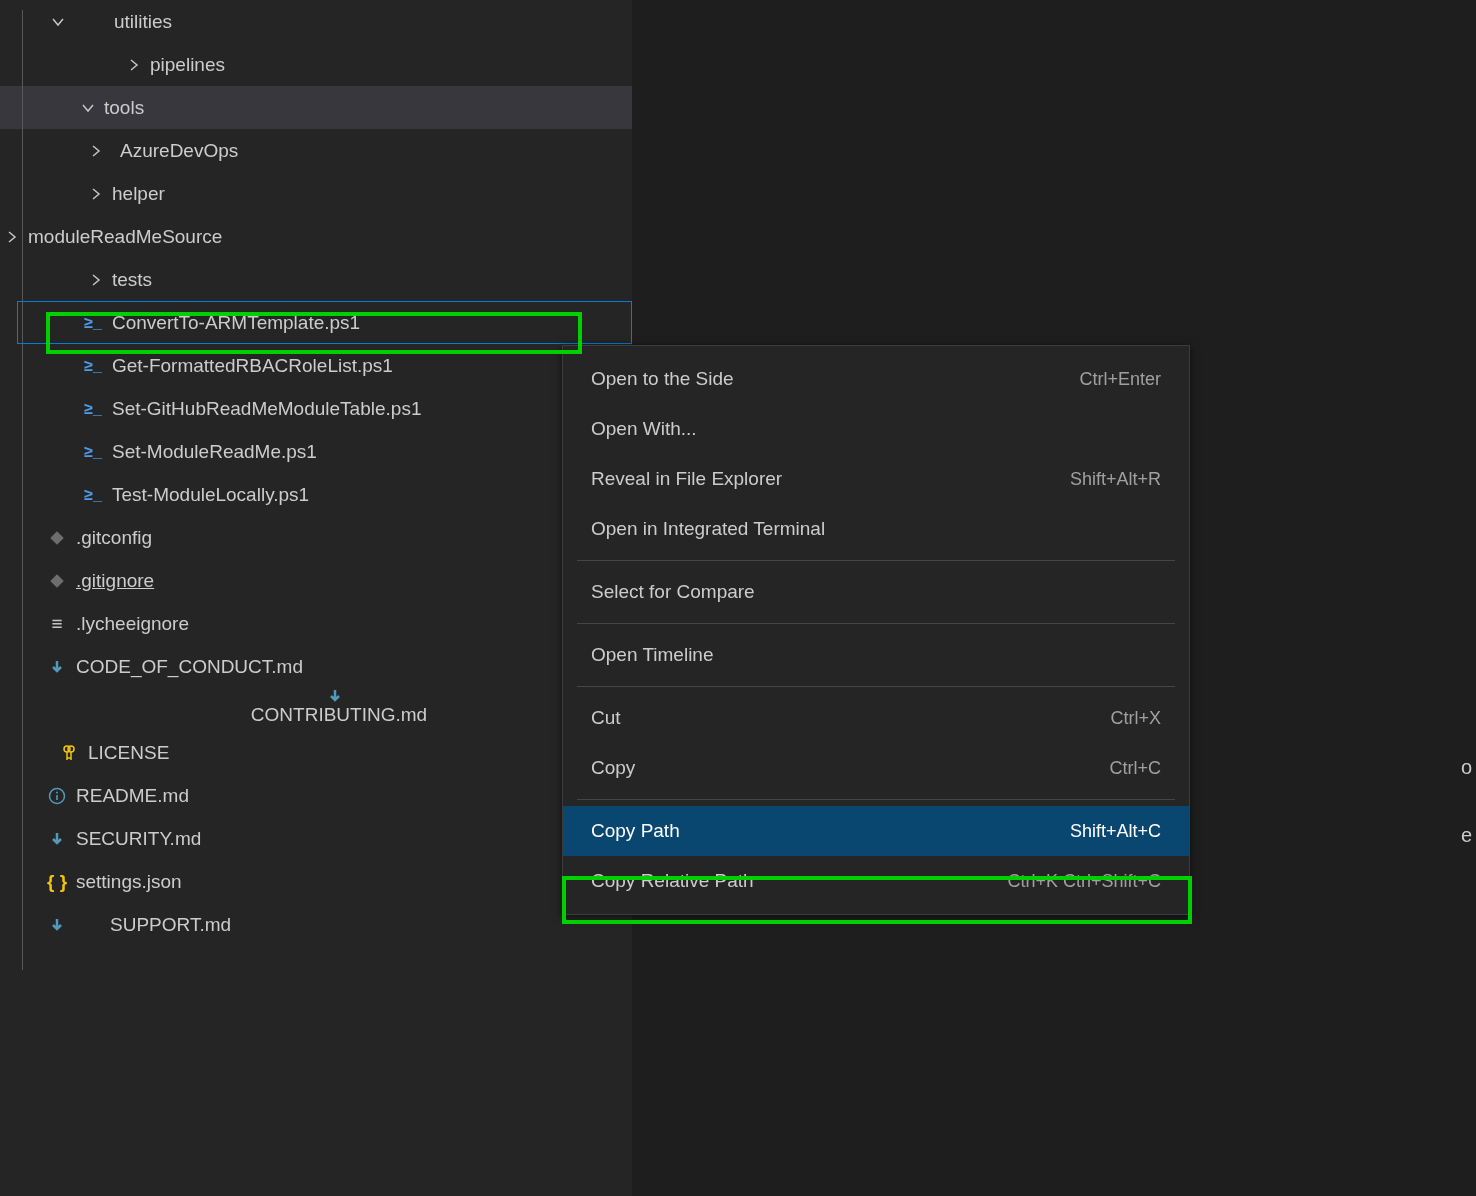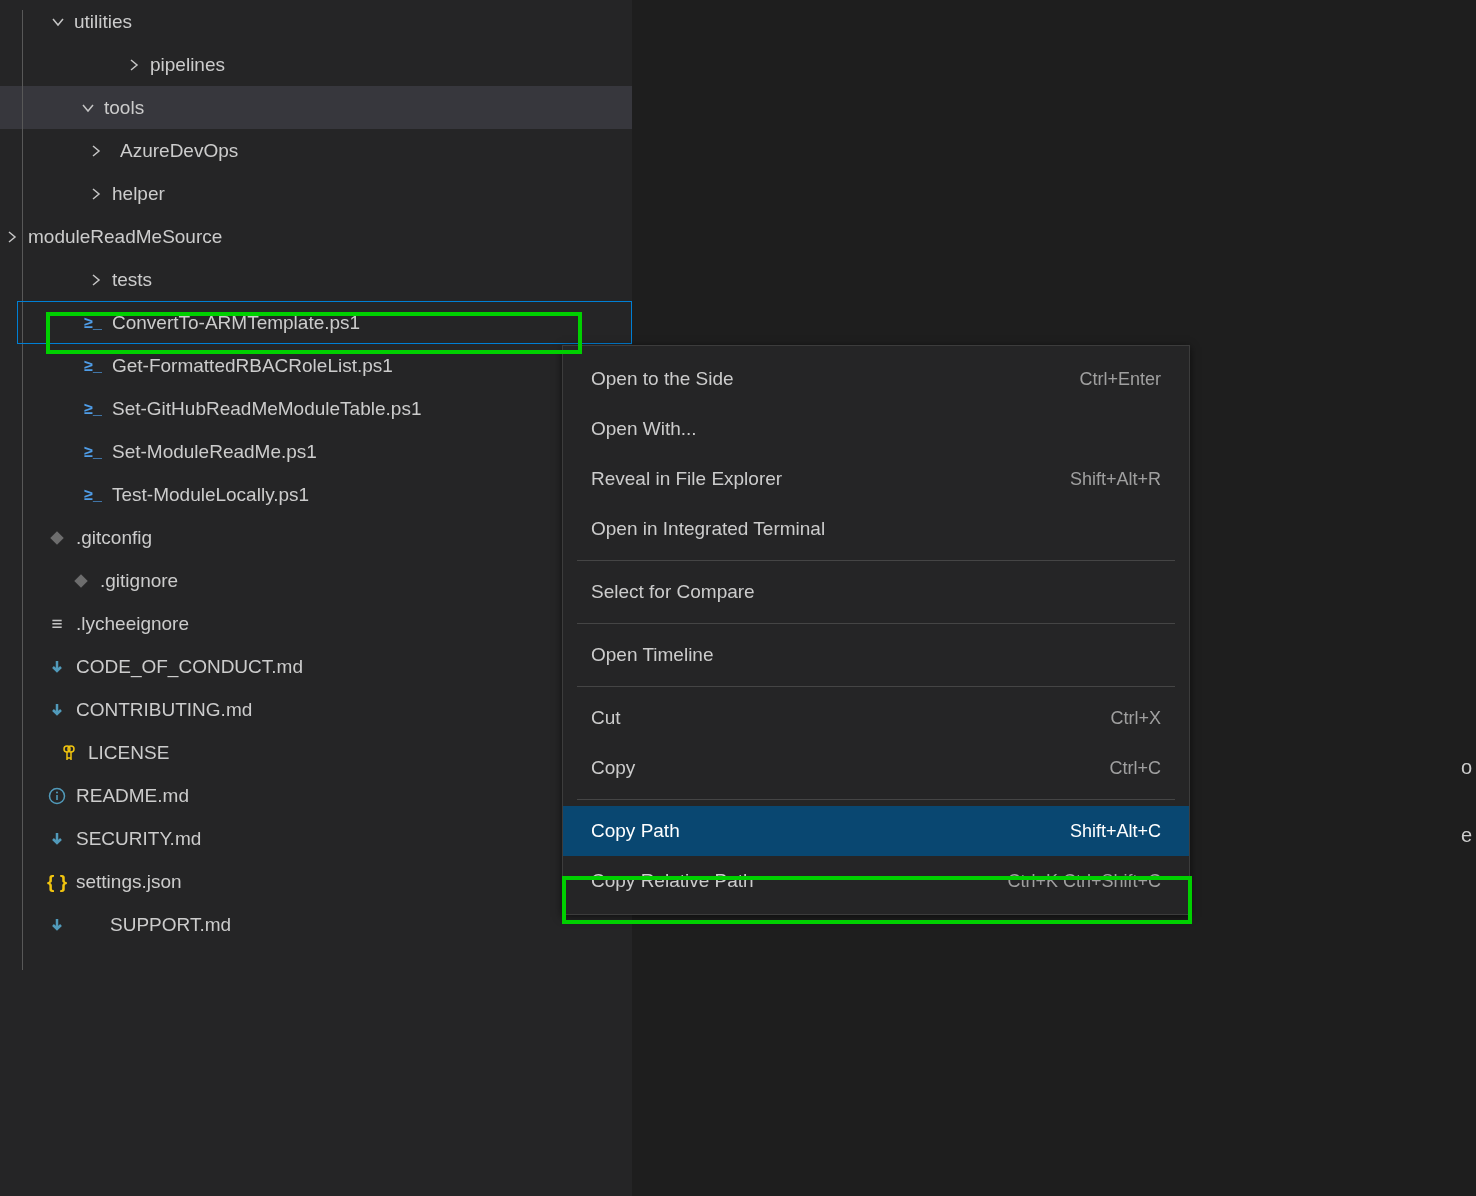--- a/index.html
+++ b/index.html
@@ -33,21 +33,21 @@
       display: flex;
       align-items: center;
       height: 43px;
       padding-left: 0;
       cursor: pointer;
       white-space: nowrap;
     }
     .tree-row.selected-row {
       background: #37373d;
     }
-    .indent-0 { padding-left: 46px; }
+    .indent-0 { padding-left: 46px; gap: 40px; }
     .tree-row .chevron {
       width: 24px;
       display: inline-flex;
       justify-content: center;
       align-items: center;
       color: #c5c5c5;
       font-size: 16px;
       margin-right: 4px;
     }
     .tree-row .icon {
@@ -233,21 +233,21 @@
 
   <div class="tree-row" style="padding-left:46px;">
     <span class="icon git-icon">
       <svg width="18" height="18" viewBox="0 0 16 16">
           <path d="M8 2 L14 8 L8 14 L2 8 Z" fill="#8b8b8b" opacity="0.7"></path>
         </svg>
     </span>
     <span class="label">.gitconfig</span>
   </div>
 
-  <div class="tree-row" style="padding-left:70px;">
+  <div class="tree-row" style="padding-left:46px;text-decoration:underline;">
     <span class="icon git-icon">
       <svg width="18" height="18" viewBox="0 0 16 16">
           <path d="M8 2 L14 8 L8 14 L2 8 Z" fill="#8b8b8b" opacity="0.7"></path>
         </svg>
     </span>
     <span class="label">.gitignore</span>
   </div>
 
   <div class="tree-row" style="padding-left:46px;">
     <span class="icon lines-icon">≡</span>
@@ -256,21 +256,21 @@
 
   <div class="tree-row" style="padding-left:46px;">
     <span class="icon md-icon">
       <svg width="16" height="16" viewBox="0 0 16 16">
           <path d="M8 2 v10 M4 8 l4 4 l4 -4" fill="none" stroke="#519aba" stroke-width="2.5"></path>
         </svg>
     </span>
     <span class="label">CODE_OF_CONDUCT.md</span>
   </div>
 
-  <div class="tree-row" style="padding-left:46px;">
+  <div class="tree-row" style="padding-left:46px;flex-direction:column;">
     <span class="icon md-icon">
       <svg width="16" height="16" viewBox="0 0 16 16">
           <path d="M8 2 v10 M4 8 l4 4 l4 -4" fill="none" stroke="#519aba" stroke-width="2.5"></path>
         </svg>
     </span>
     <span class="label">CONTRIBUTING.md</span>
   </div>
 
   <div class="tree-row" style="padding-left:58px;">
     <span class="icon license-icon">

